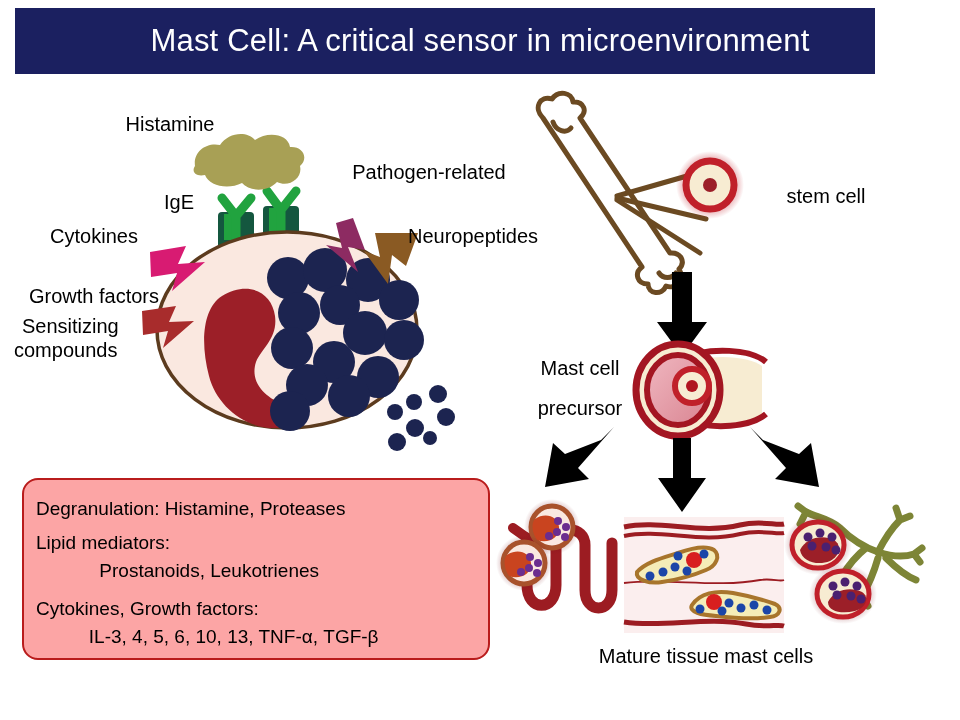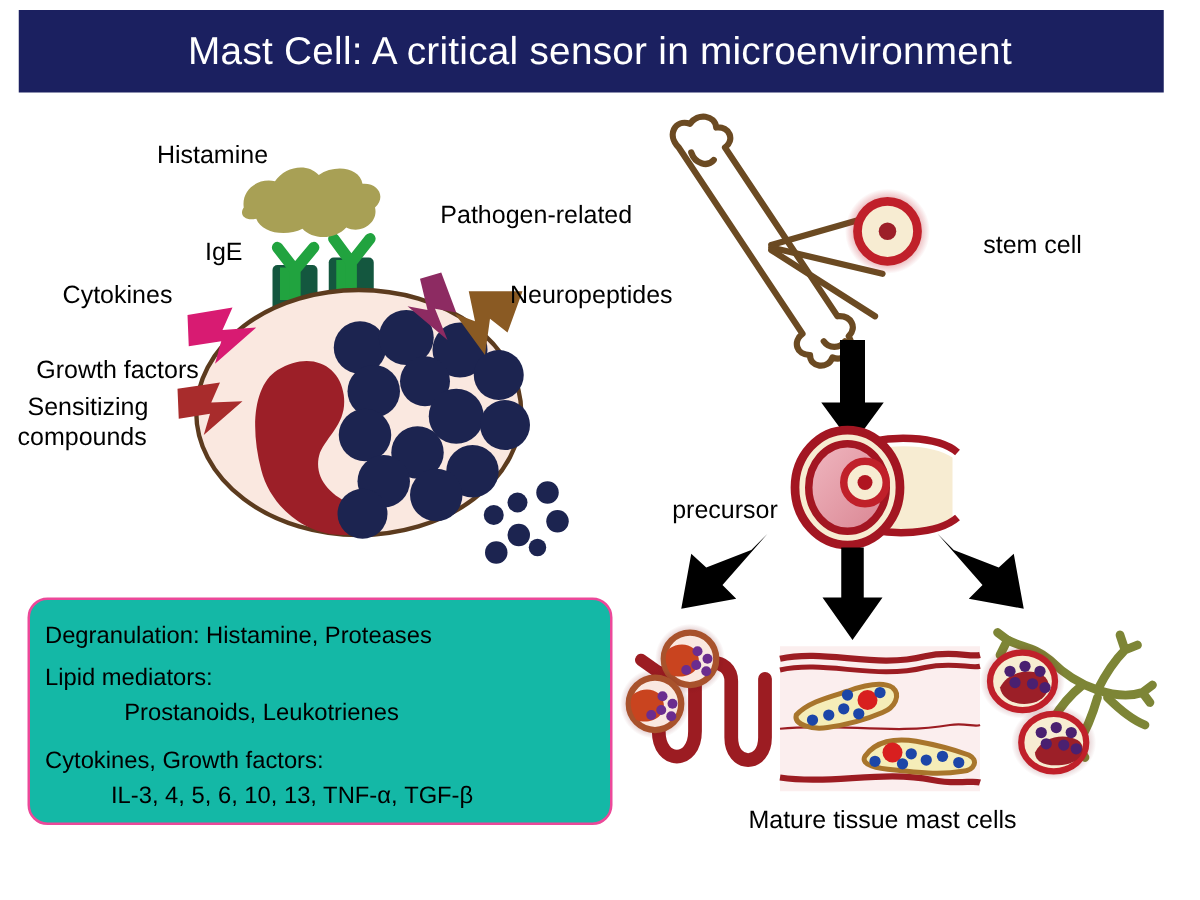--- a/index.html
+++ b/index.html
@@ -5,40 +5,41 @@
   html,body{margin:0;padding:0;background:#ffffff;}
   body{
     width:960px;height:720px;overflow:hidden;position:relative;
     font-family:"Liberation Sans","DejaVu Sans",sans-serif;
     color:#000000;
   }
   #stage{position:absolute;left:0;top:0;width:960px;height:720px;}
 
   
   .title-bar{
-    position:absolute;left:15px;top:8px;width:916px;height:66px;
+    position:absolute;left:15px;top:8px;width:840px;height:66px;
     background:#1b2060;
+    padding-left:20px;
   }
   .title-text{
     position:absolute;left:0;top:0;width:930px;height:66px;
     display:flex;align-items:center;justify-content:center;
     color:#ffffff;font-size:31px;letter-spacing:.2px;white-space:nowrap;
   }
 
   
   .lbl{
     position:absolute;font-size:20px;line-height:24px;color:#000;
     white-space:pre;text-align:center;
   }
   .lbl.left{text-align:left;}
 
   
   .info-box{
     position:absolute;left:22px;top:478px;width:468px;height:182px;
-    border:2px solid #ec4899;border-radius:16px;background:#14b8a6;
+    border:2px solid #b91c1c;border-radius:16px;background:#fca5a5;
     box-sizing:border-box;
   }
   .info-line{
     position:absolute;font-size:19px;line-height:22px;color:#000;white-space:pre;
   }
 
   
   svg.layer{position:absolute;left:0;top:0;width:960px;height:720px;}
 </style>
 </head>
@@ -278,20 +279,21 @@
 
   <div class="lbl left" style="left:22px;top:314px;width:140px;">Sensitizing</div>
   <div class="lbl left" style="left:14px;top:338px;width:150px;">compounds</div>
 
   <div class="lbl" style="left:334px;top:160px;width:190px;">Pathogen-related</div>
 
   <div class="lbl left" style="left:408px;top:224px;width:170px;">Neuropeptides</div>
 
   <div class="lbl" style="left:738px;top:184px;width:176px;">stem cell</div>
 
+  <div class="lbl" style="left:518px;top:356px;width:124px;">Mast cell</div>
   <div class="lbl" style="left:518px;top:380px;width:124px;margin-top:16px;">precursor</div>
 
   <div class="lbl" style="left:556px;top:644px;width:300px;">Mature tissue mast cells</div>
 
   <div class="info-box">
     <div class="info-line" style="left:12px;top:18px;">Degranulation: Histamine, Proteases</div>
     <div class="info-line" style="left:12px;top:52px;">Lipid mediators:</div>
     <div class="info-line" style="left:12px;top:80px;">            Prostanoids, Leukotrienes</div>
     <div class="info-line" style="left:12px;top:118px;">Cytokines, Growth factors:</div>
     <div class="info-line" style="left:12px;top:146px;">          IL-3, 4, 5, 6, 10, 13, TNF-α, TGF-β</div>

